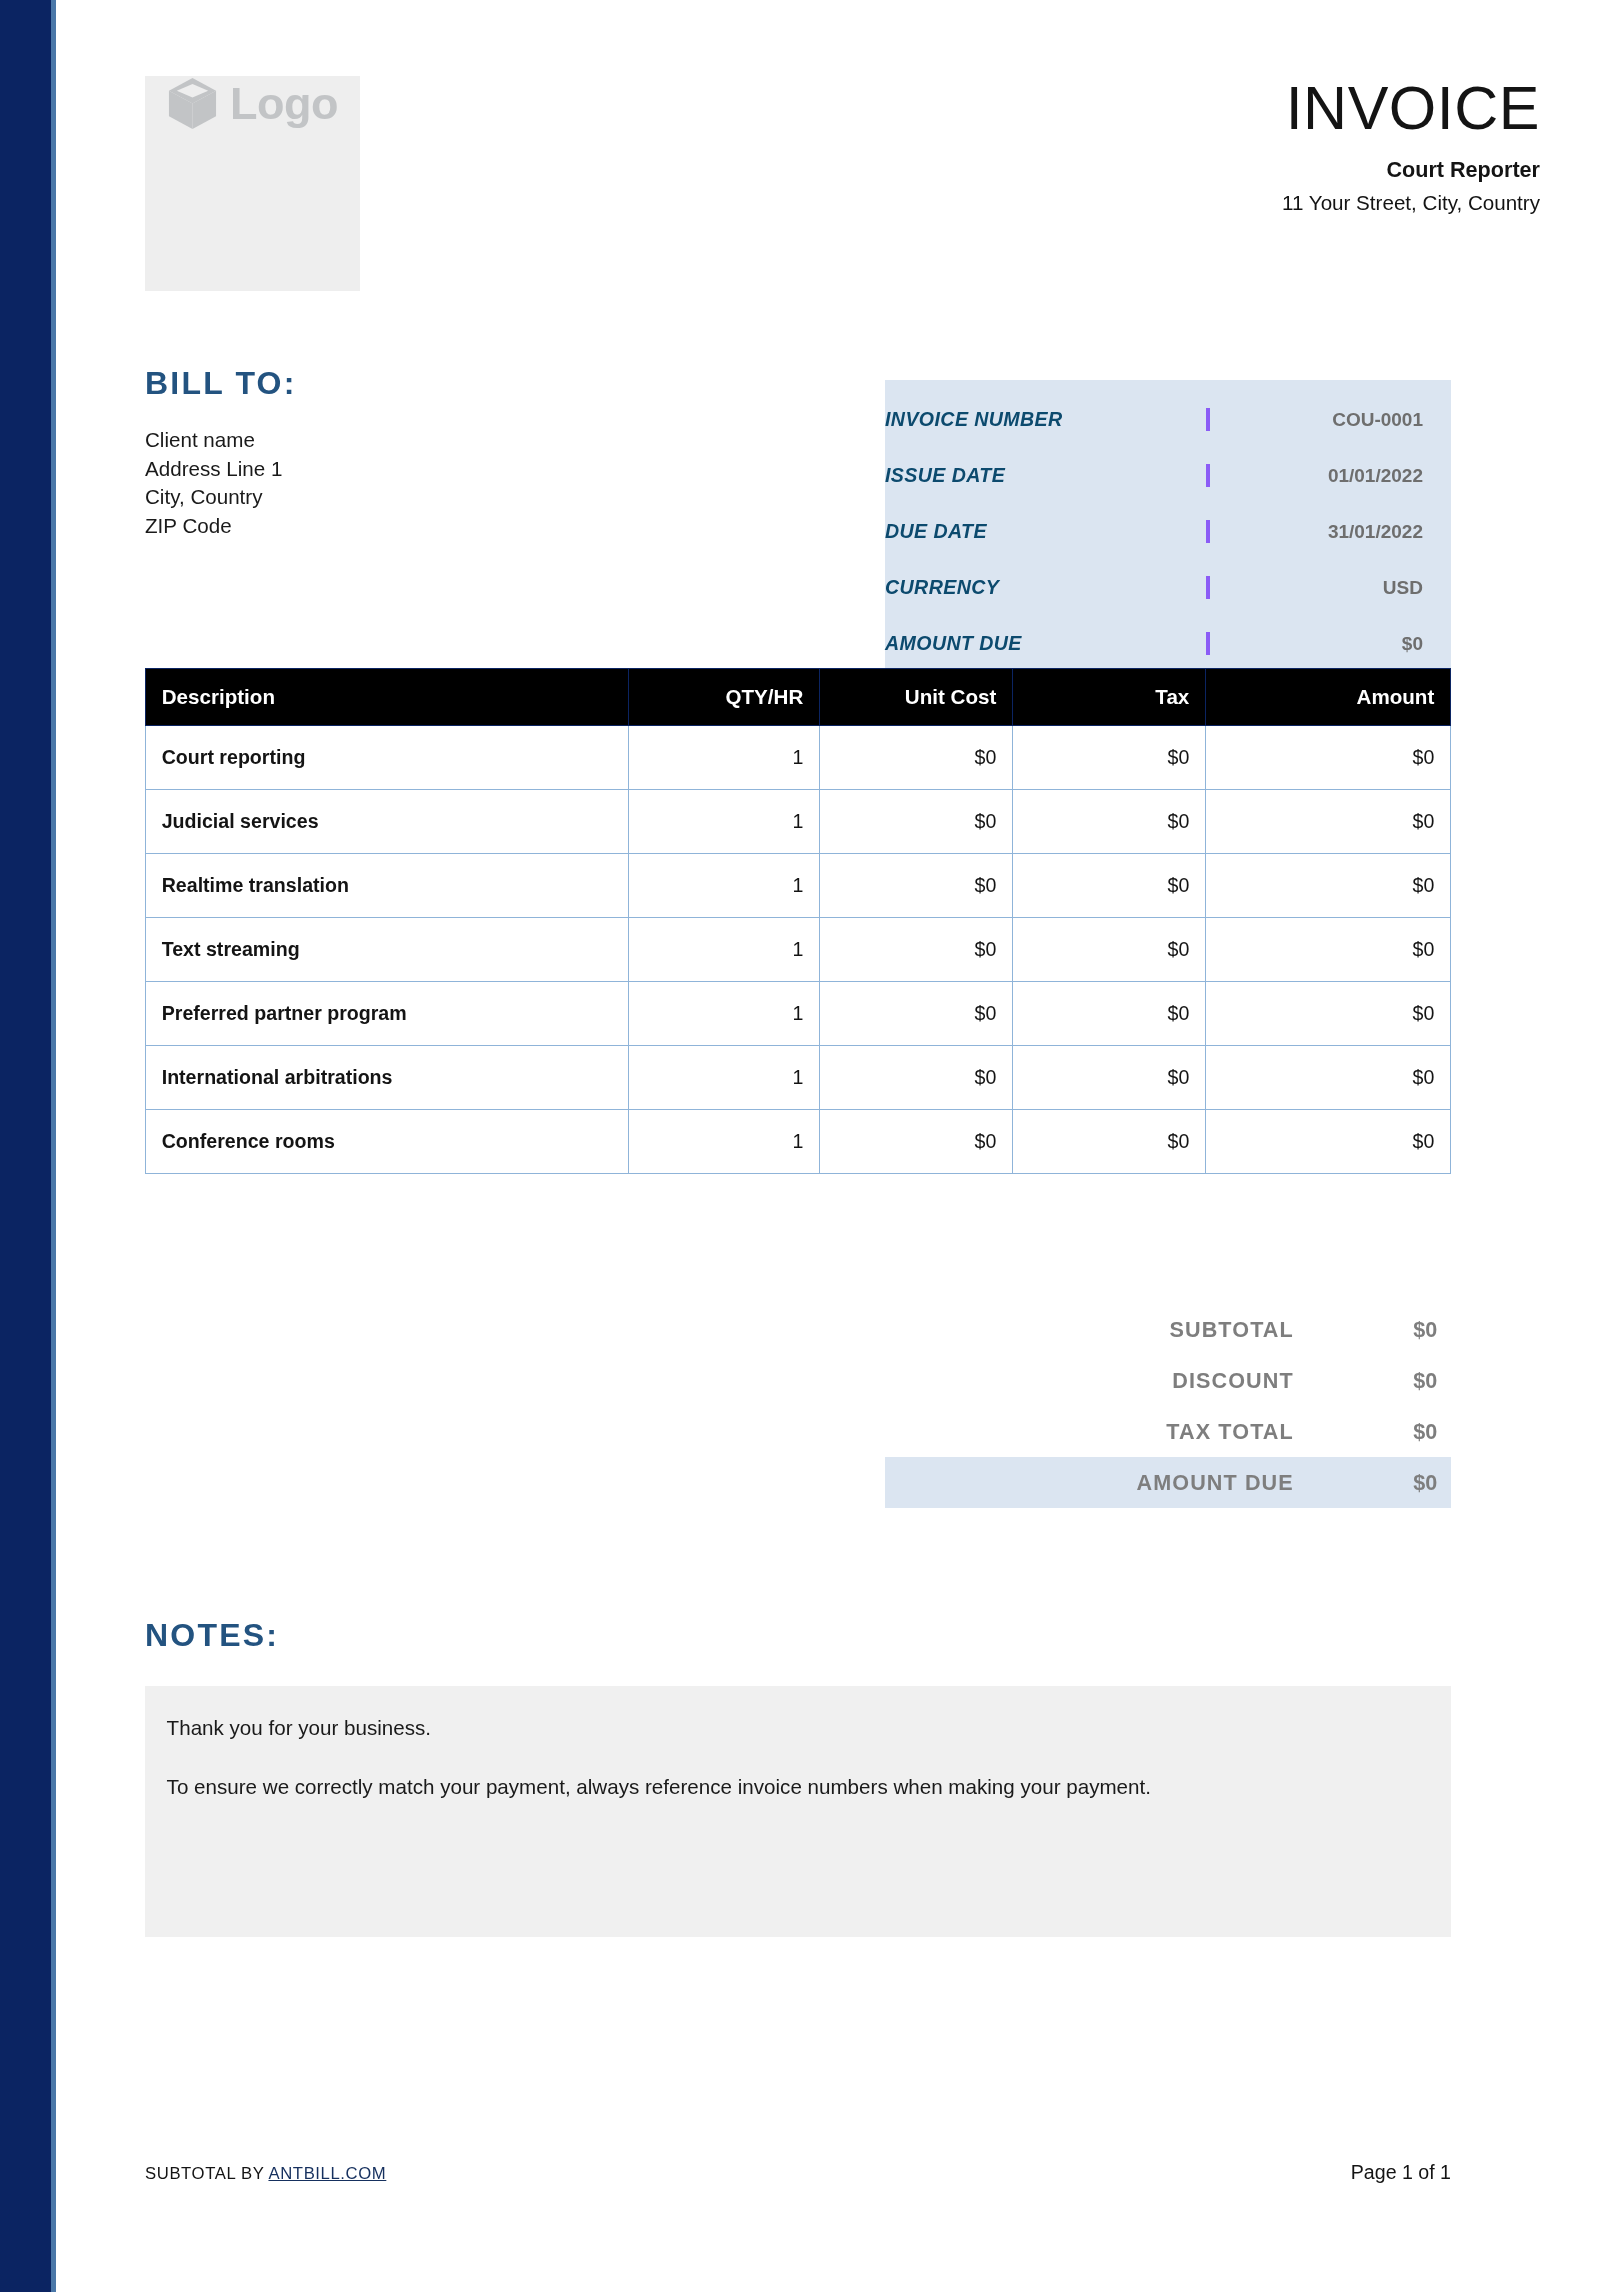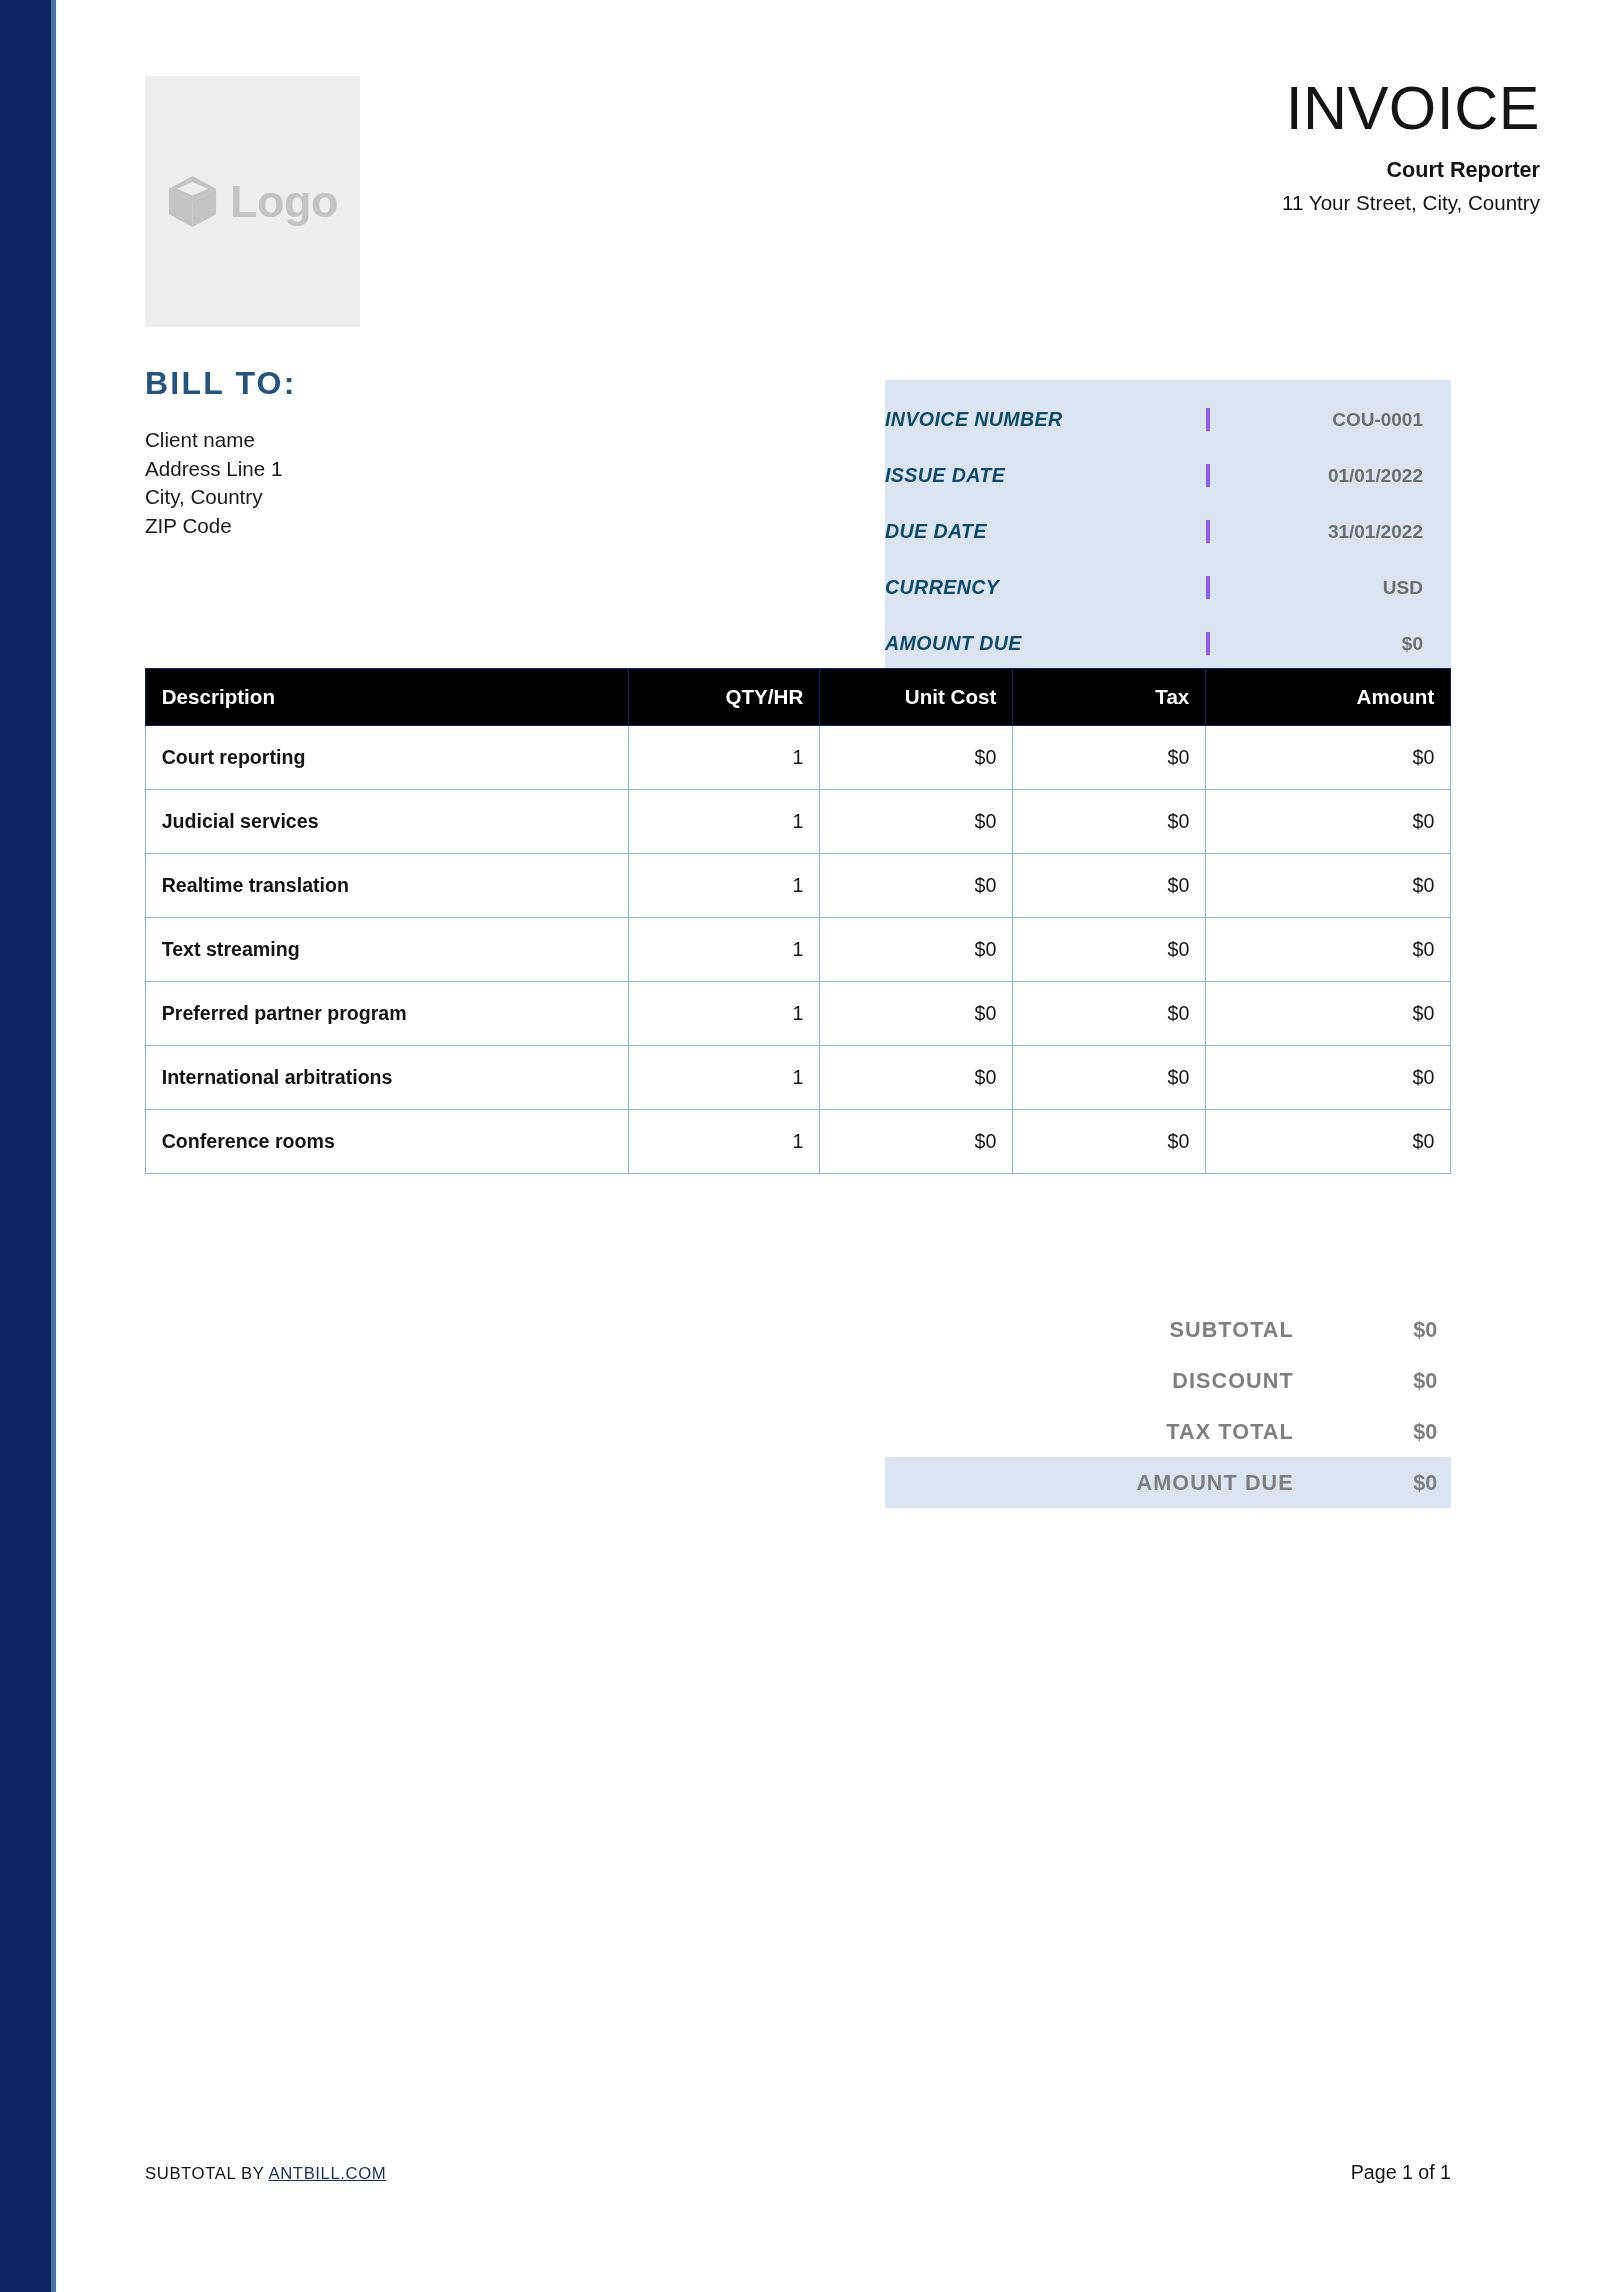--- a/index.html
+++ b/index.html
@@ -44,24 +44,24 @@
   .header {
     position: absolute;
     left: 89px; top: 76px;
     width: 1395px;
     height: 225px;
   }
   .logo-box {
     position: absolute;
     left: 0; top: 0;
     width: 215px;
-    height: 251px;
+    height: 215px;
     background: #eeeeee;
     display: flex;
-    align-items: center;
+    align-items: flex-start;
     justify-content: center;
   }
   .logo-inner {
     display: flex;
     align-items: center;
     gap: 11.8px;
   }
   .logo-icon svg { display: block; }
   .logo-text {
     font-size: 45px;
@@ -433,20 +433,27 @@
       <div class="tot-value">$0</div>
     </div>
 
     <div class="tot-row highlight">
       <div class="tot-label">AMOUNT DUE</div>
       <div class="tot-value">$0</div>
     </div>
 
   </div>
 
+  <div class="notes">
+    <div class="notes-title">NOTES:</div>
+    <div class="notes-body">
+      <p class="notes-p">Thank you for your business.</p>
+      <p class="notes-p">To ensure we correctly match your payment, always reference invoice numbers when making your payment.</p>
+    </div>
+  </div>
 
   <div class="footer">
     <div class="footer-left"><span>SUBTOTAL BY </span><a class="footer-link" href="#">ANTBILL.COM</a></div>
     <div class="footer-right">Page 1 of 1</div>
   </div>
 
 </div>
 
 
 </body></html>

